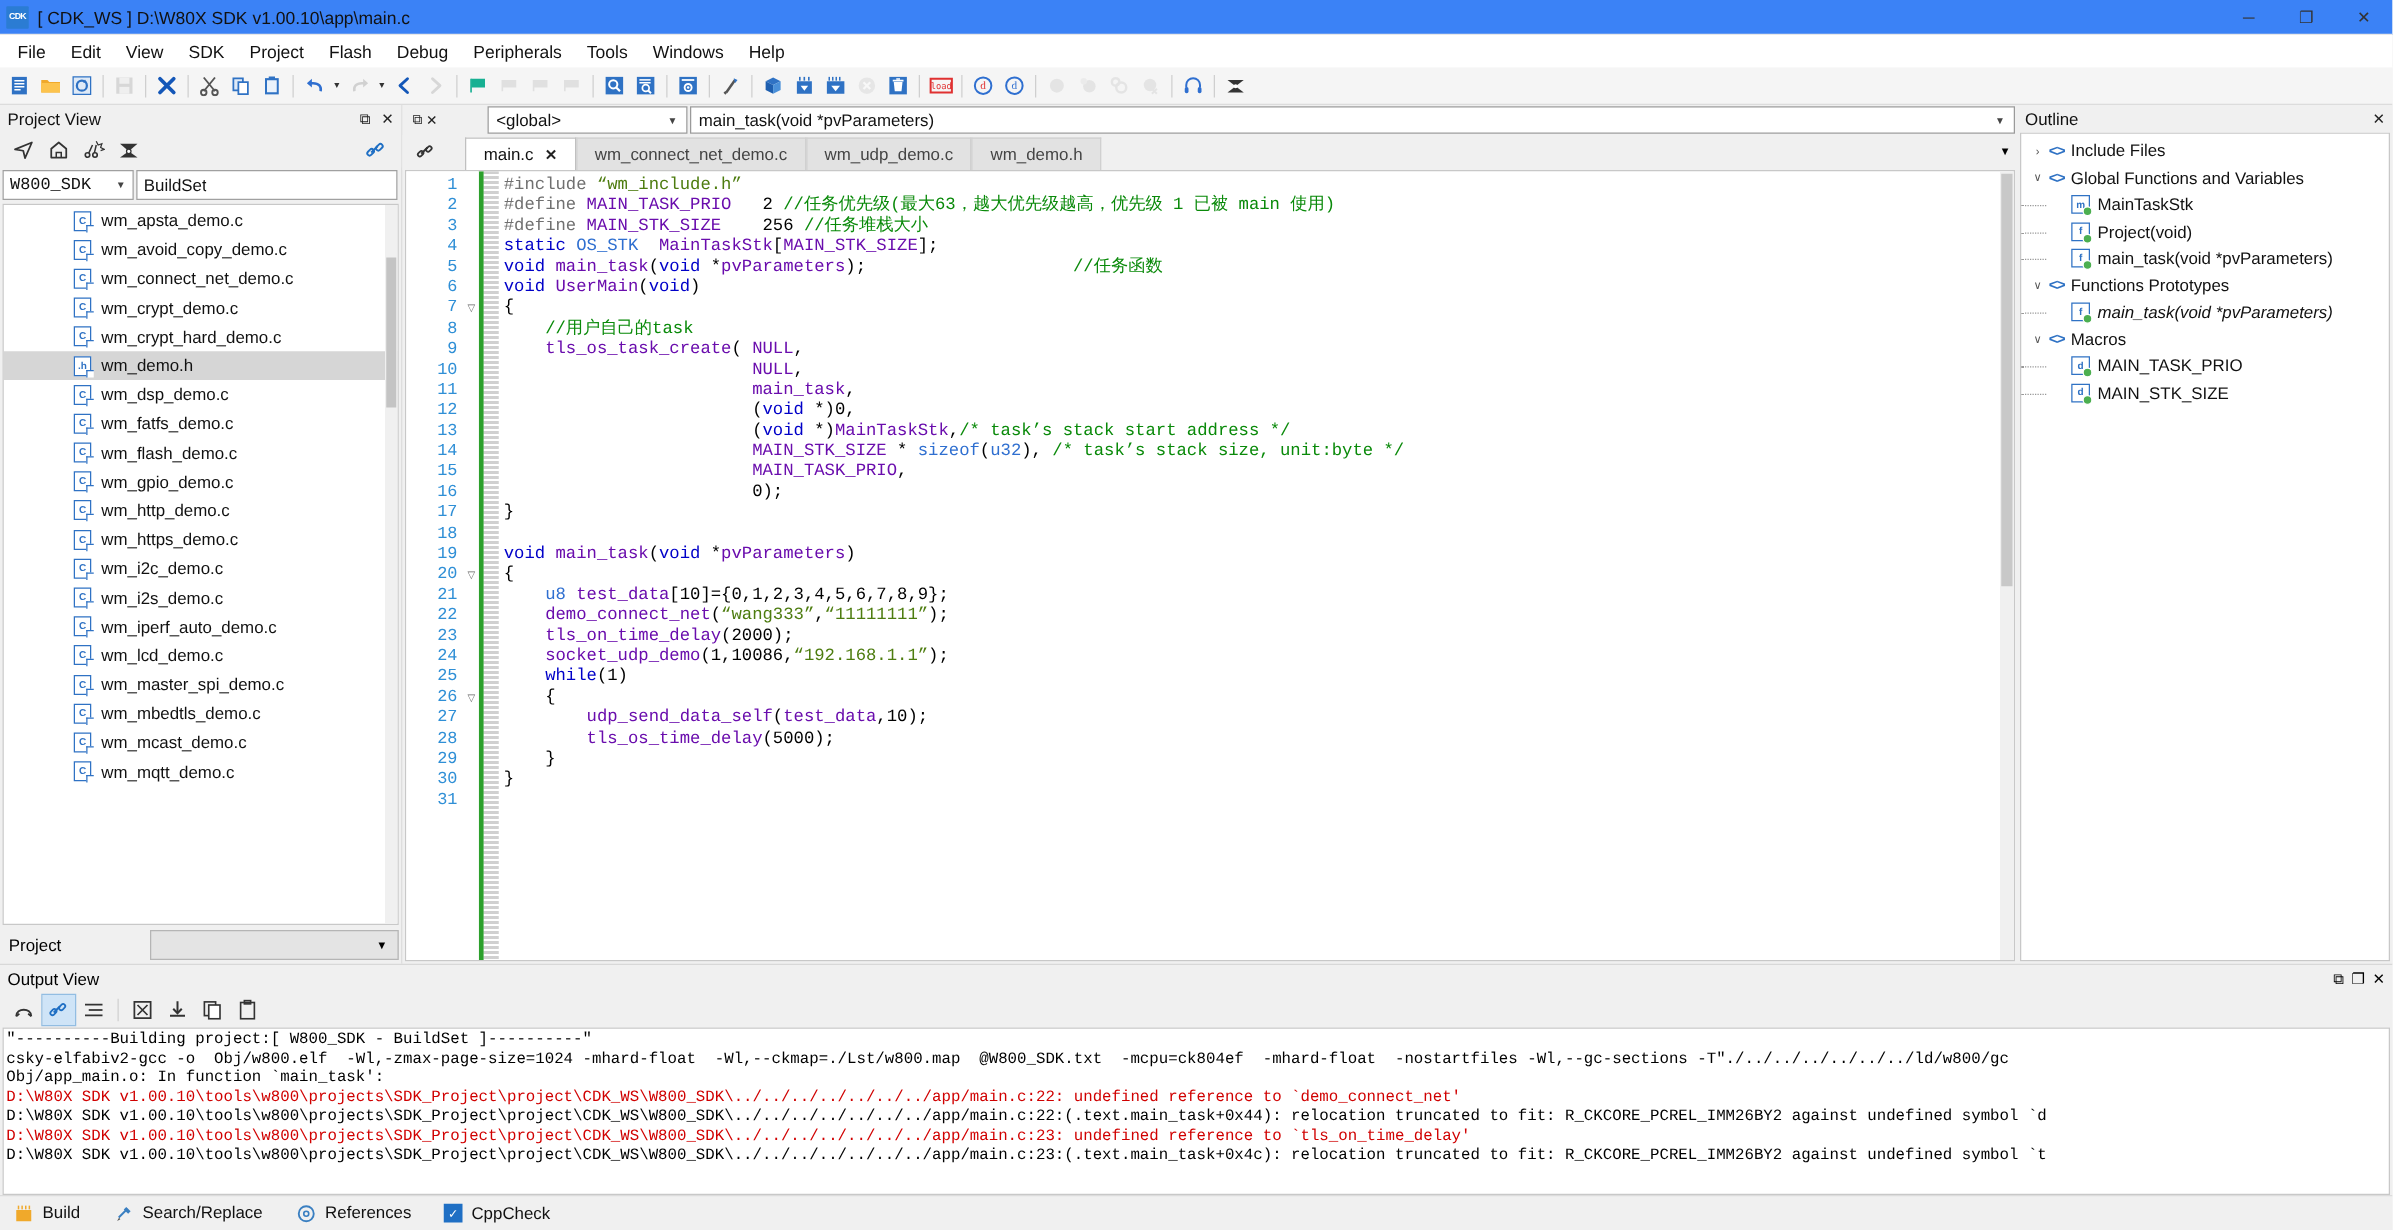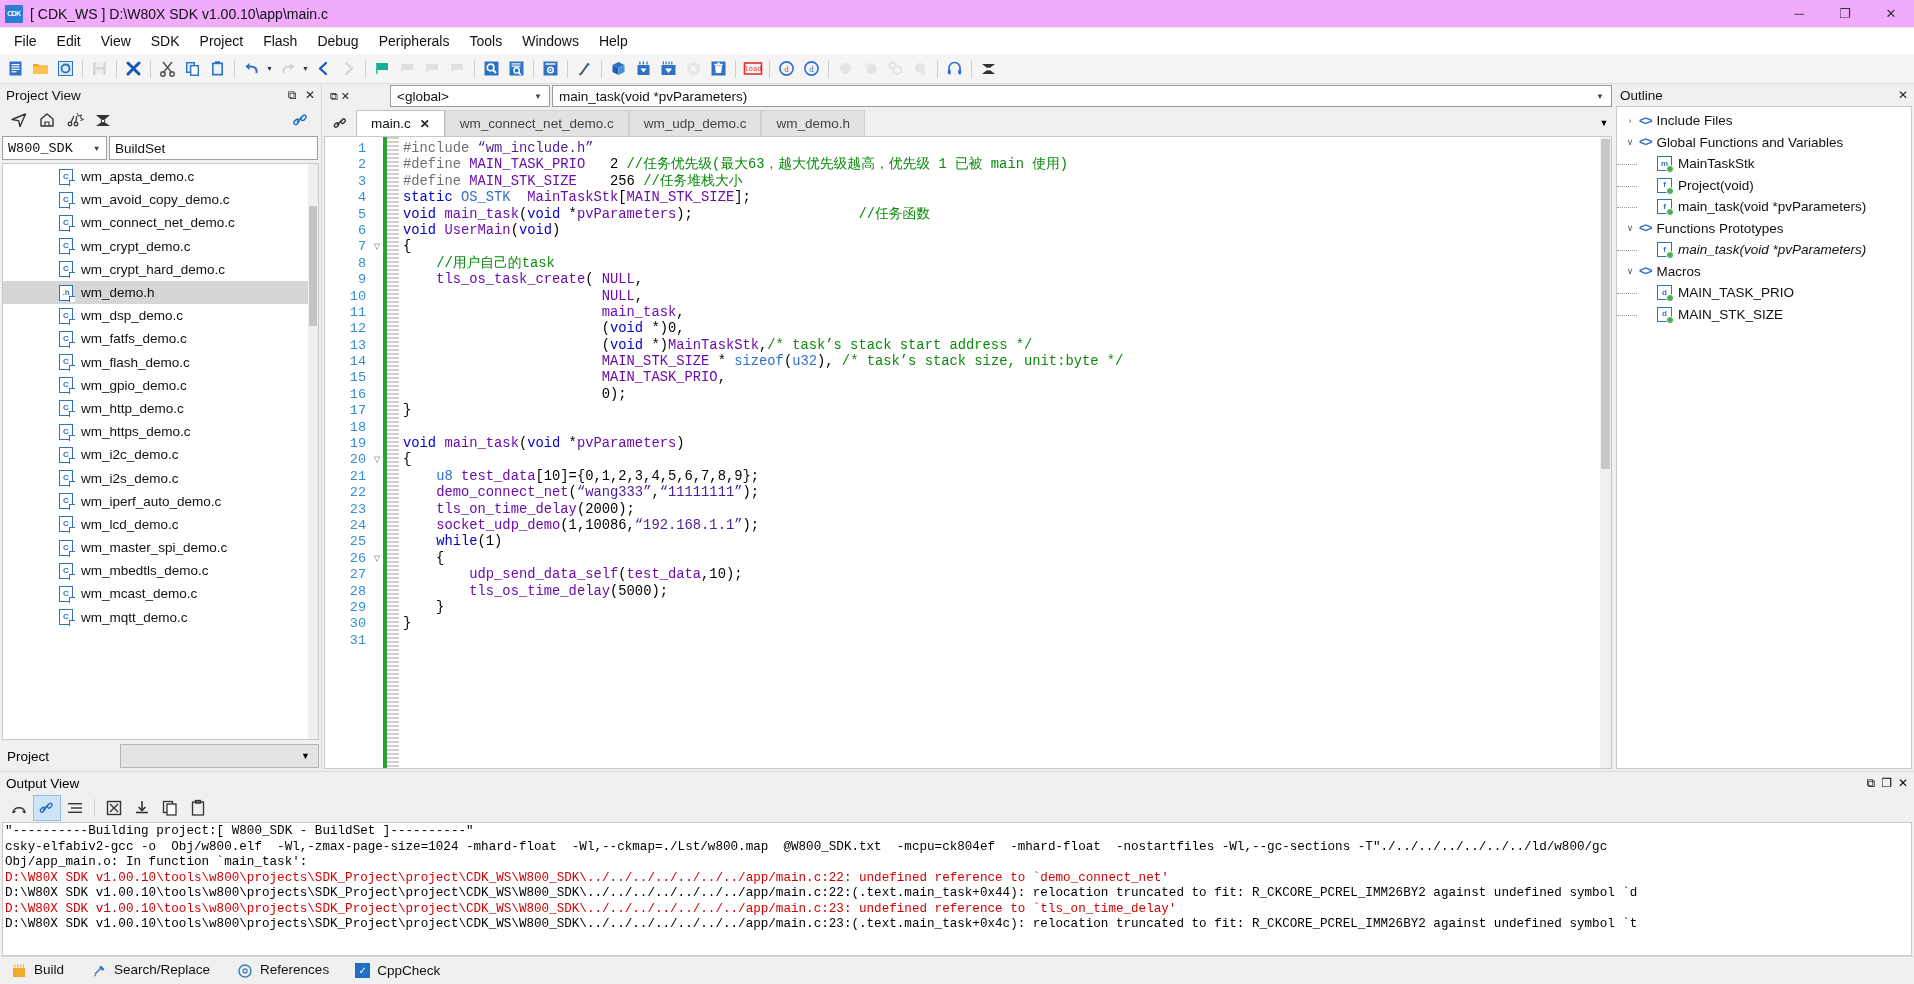--- a/index.html
+++ b/index.html
@@ -8,21 +8,21 @@
     font-family: "Liberation Sans", sans-serif;
     font-size: 13.5px;
     color:#000;
     background:#ffffff;
     -webkit-font-smoothing: antialiased;
   }
   .app { width:1914px; height:984px; display:flex; flex-direction:column; background:#f0f0f0; }
 
   
   .titlebar {
-    height:28px; background:#f0abfc; display:flex; align-items:center;
+    height:28px; background:#3b82f6; display:flex; align-items:center;
     border-bottom:1px solid #e8e8e8; flex:0 0 28px; position:relative;
   }
   .app-icon {
     width:18px; height:18px; margin-left:5px; margin-right:7px;
     background:#2b7cd3; border-radius:1px; color:#fff; font-size:7px;
     display:flex; align-items:center; justify-content:center; font-weight:bold;
     letter-spacing:-0.5px;
   }
   .title-text { font-size:14px; color:#111; }
   .win-btns { margin-left:auto; display:flex; height:28px; }
@@ -125,21 +125,21 @@
   .navbar { height:24px; display:flex; align-items:center; gap:2px; padding:1px 2px 1px 2px; }
   .nav-dockbtns { width:32px; display:flex; align-items:center; justify-content:center; gap:3px; font-size:11px; color:#222;}
   .nav-combo {
     height:22px; background:#fff; border:1px solid #9a9a9a; display:flex; align-items:center;
     padding-left:6px; font-size:13.5px; color:#111;
   }
   .nav-combo.scope { width:160px; flex:0 0 160px;margin-left:32px; }
   .nav-combo.func { flex:1 1 auto; }
   .nav-combo .carr { margin-left:auto; padding:0 7px; font-size:8px; color:#444; }
 
-  .tabbar { height:28px; display:flex; align-items:flex-end; background:#f0f0f0; padding-left:2px; position:relative;}
+  .tabbar { height:28px; display:flex; background:#f0f0f0; padding-left:2px; position:relative;gap:16px;}
   .tab-icon { width:32px; height:26px; display:flex; align-items:center; justify-content:center; }
   .etab {
     height:26px; display:flex; align-items:center; padding:0 14px; font-size:13.5px;
     color:#444; background:#e2e2e2; border:1px solid #d0d0d0; border-bottom:none; gap:9px;
   }
   .etab.active { background:#fff; color:#111; border-color:#c0c0c0; }
   .etab .x { font-size:12px; font-weight:bold; color:#222; }
   .tab-chev { margin-left:auto; width:20px; height:26px; display:flex; align-items:center; justify-content:center; font-size:9px; }
 
   .editor {
@@ -161,21 +161,21 @@
   }
   .code {
     flex:1 1 auto; font-family:"Liberation Mono", monospace; font-size:13.8px;
     padding-top:4px; white-space:pre; overflow:hidden; position:relative; color:#000;
     line-height:16.4px; padding-left:4px;
   }
   .code .ln { height:16.4px; }
   .kw { color:#0000c8; }
   .pp { color:#707070; }
   .macro { color:#6a0dad; }
-  .str { color:#4c1d95; }
+  .str { color:#4d7c0f; }
   .cmt { color:#0a8a0a; }
   .type { color:#2f6fd0; }
 
   .ed-vscroll { position:absolute; right:0; top:0; width:11px; bottom:0; background:#f0f0f0;}
   .ed-vscroll .thumb { position:absolute; left:1px; width:9px; top:2px; height:330px; background:#c8c8c8;}
 
   
   .rightpanel { width:300px; flex:0 0 300px; display:flex; flex-direction:column; background:#f0f0f0; }
   .ol-search {
     height:26px; margin:2px; background:#fff; border:1px solid #a0a0a0;

